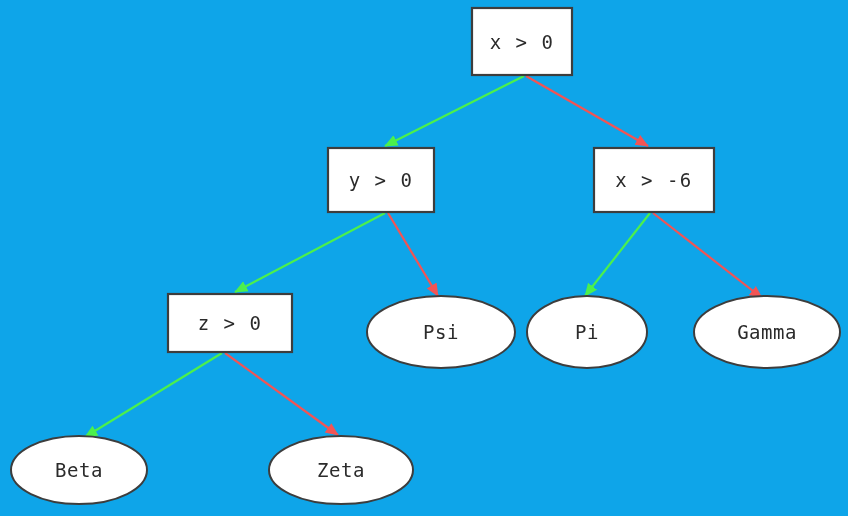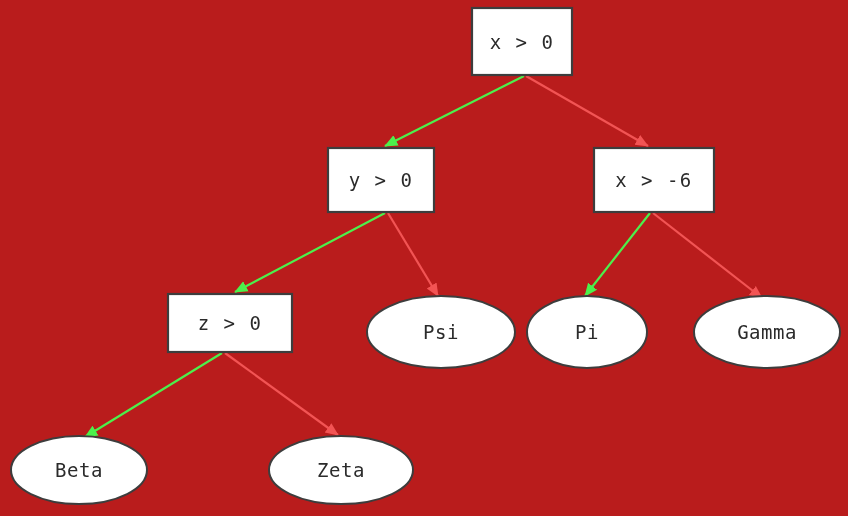--- a/index.html
+++ b/index.html
@@ -10,21 +10,21 @@
   body {
     width: 848px;
     height: 516px;
     overflow: hidden;
     font-family: "DejaVu Sans Mono", monospace;
   }
   #diagram-root {
     position: relative;
     width: 848px;
     height: 516px;
-    background: #b91c1c;
+    background: #0ea5e9;
   }
   svg#tree-svg {
     display: block;
     width: 848px;
     height: 516px;
   }
   .node-shape {
     fill: #ffffff;
     stroke: #3d3d3d;
     stroke-width: 2.2;

